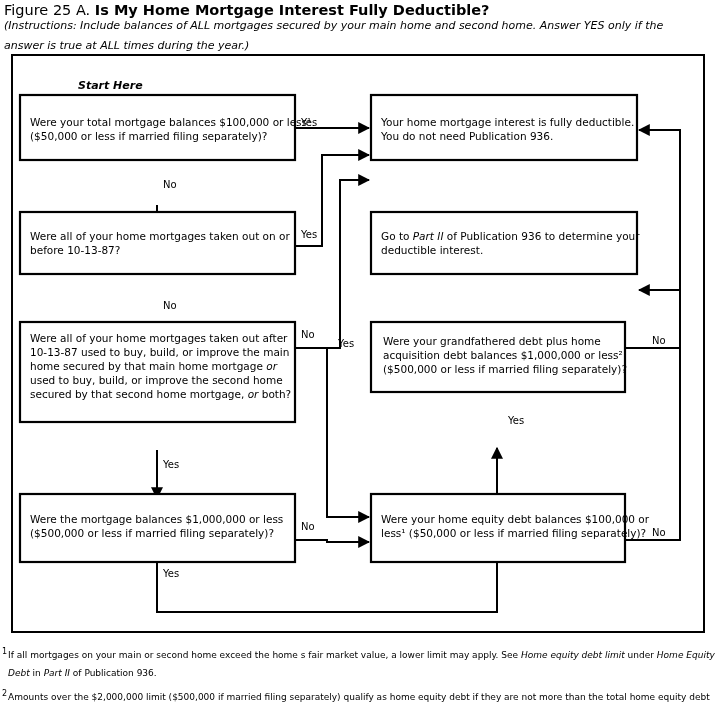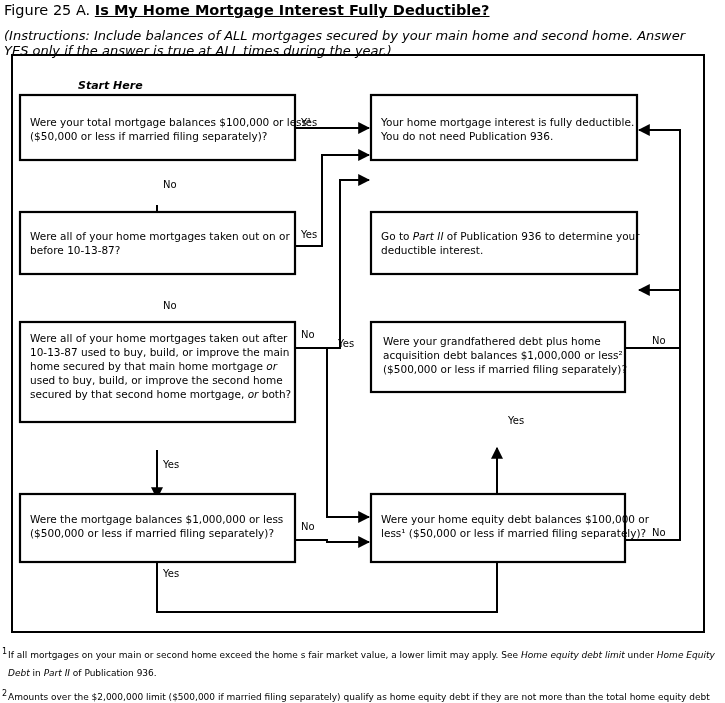--- a/index.html
+++ b/index.html
@@ -30,30 +30,29 @@
     font-size: 14.5px;
     line-height: 17px;
     white-space: nowrap;
   }
   .fig-label {
     font-weight: normal;
     margin-top: 44px;
   }
   .fig-title {
     font-weight: bold;
-    text-decoration: underline;
   }
   .instructions {
     position: absolute;
     left: 4px;
-    top: 28px;
+    top: 16px;
     width: 700px;
-    font-size: 13px;
+    font-size: 11px;
     font-style: italic;
-    line-height: 15px;
+    line-height: 20px;
   }
   .footnotes {
     position: absolute;
     left: 2px;
     top: 643px;
     width: 720px;
     font-size: 9px;
     line-height: 18px;
   }
   .fn {

